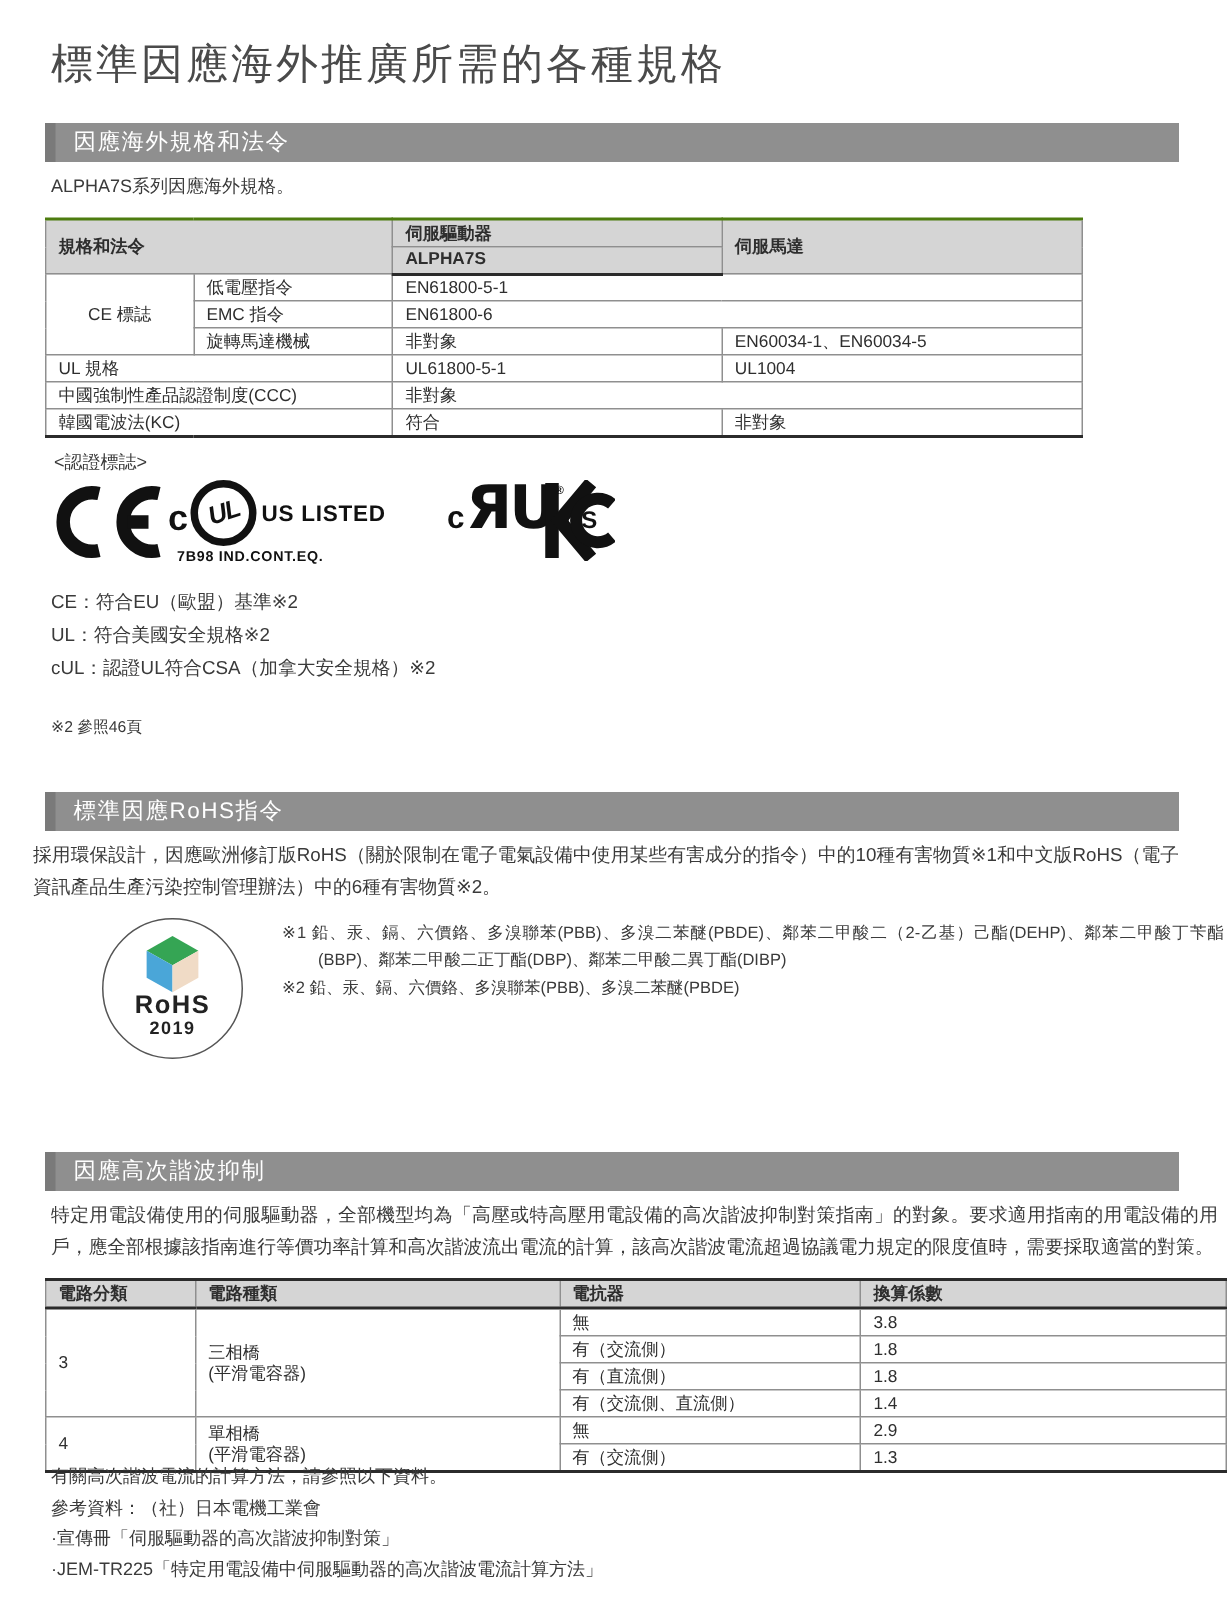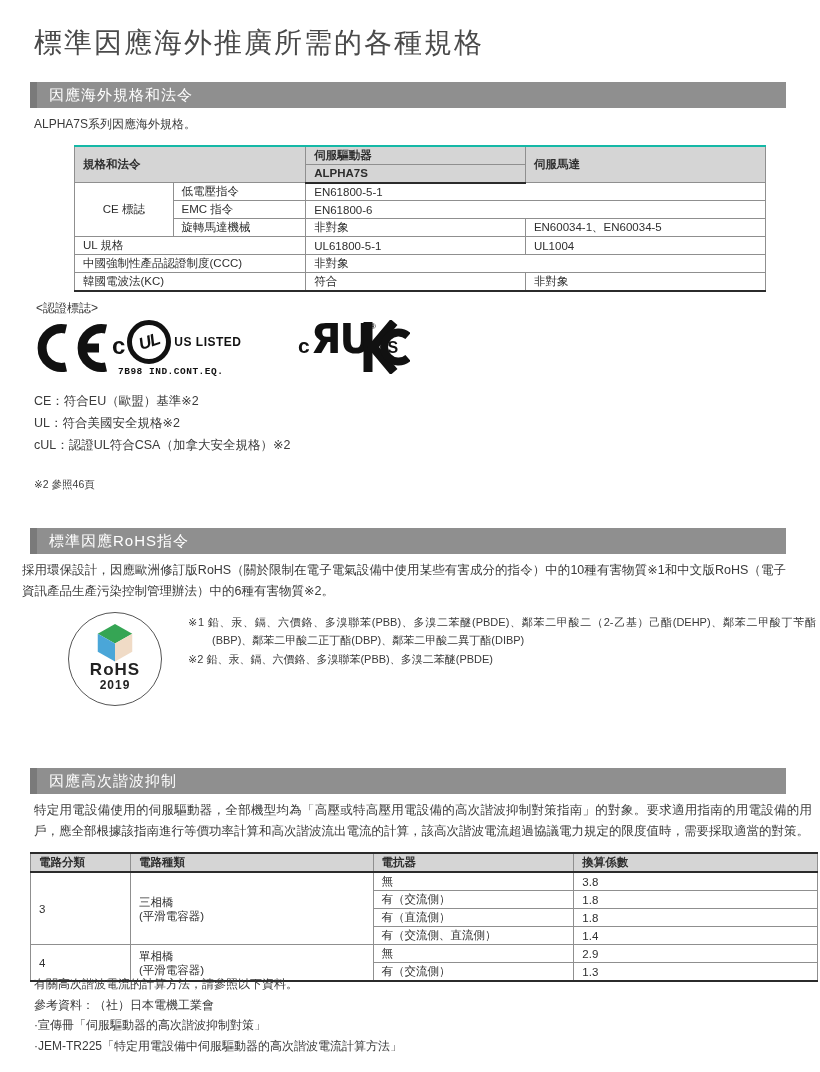--- a/index.html
+++ b/index.html
@@ -27,21 +27,21 @@
     padding-left:12px; letter-spacing:1px; white-space:nowrap;
   }
   .bar-overseas { top:82px; }
   .bar-rohs     { top:528px; }
   .bar-harmonic { top:768px; }
 
   .intro-text { position:absolute; left:34px; top:116px; font-size:12px; color:#3a3a3a; }
 
   table.spec { position:absolute; left:30px; top:145px; width:692px;
     border-collapse:collapse; font-size:11.5px; color:#2e2e2e;
-    border-top:2px solid #14b8a6; border-bottom:2px solid #2b2b2b;margin-left:44px; }
+    border-top:2px solid #4d7c0f; border-bottom:2px solid #2b2b2b; }
   table.spec td { border:1px solid #8f8f8f; height:18px; padding:1px 8px; vertical-align:middle; }
   table.spec tr.hrow td { background:#d5d5d5; font-weight:bold; }
   table.spec tr.hrow2 td { border-bottom:2px solid #2b2b2b; }
   td.c-label  { width:112px; }
   td.c-sub    { width:151px; }
   td.c-drive  { width:250px; }
   td.c-motor  { width:275px; }
   td.center { text-align:center; }
 
   .marks-label { position:absolute; left:36px; top:300px; font-size:12px; color:#3a3a3a; }
@@ -50,22 +50,22 @@
   .mark-ce { left:36px; top:322px; }
   .mark-cul { left:112px; top:320px; width:170px; }
   .cul-row { display:flex; align-items:center; }
   .cul-c { font-size:24px; font-weight:bold; color:#111; margin-right:2px; transform:translateY(4px); }
   .cul-circle {
     width:44px; height:44px; border:5px solid #111; border-radius:50%;
     display:flex; align-items:center; justify-content:center; background:#fff;
   }
   .cul-ul { font-size:17px; font-weight:bold; font-style:italic; color:#111;
     transform:rotate(-18deg); letter-spacing:-1px; }
-  .cul-right { font-size:12px; font-weight:bold; color:#111; margin-left:3px; letter-spacing:0.5px; white-space:nowrap; }
-  .cul-code { font-size:9.5px; font-weight:bold; color:#111; margin-top:2px; margin-left:6px; letter-spacing:0.5px; white-space:nowrap;font-family:Liberation Mono, monospace; }
+  .cul-right { font-size:15px; font-weight:bold; color:#111; margin-left:3px; letter-spacing:0.5px; white-space:nowrap; }
+  .cul-code { font-size:9.5px; font-weight:bold; color:#111; margin-top:2px; margin-left:6px; letter-spacing:0.5px; white-space:nowrap; }
   .mark-cru { left:298px; top:322px; display:flex; align-items:flex-end; }
   .cru-c { font-size:21px; font-weight:bold; color:#111; line-height:1; margin-right:1px; }
   .cru-ru { font-size:40px; font-weight:900; color:#111; line-height:0.85; letter-spacing:-2px;
     font-family:"DejaVu Sans","Liberation Sans",sans-serif; }
   .cru-reg { font-size:8px; font-weight:bold; color:#111; align-self:flex-start; }
   .cru-us { font-size:16px; font-weight:bold; color:#111; line-height:1; }
   .mark-kc { left:362px; top:320px; }
 
   .legend-block { position:absolute; left:34px; top:390px; font-size:12.5px; color:#3a3a3a; }
   .legend-line { height:22px; line-height:22px; white-space:nowrap; }

